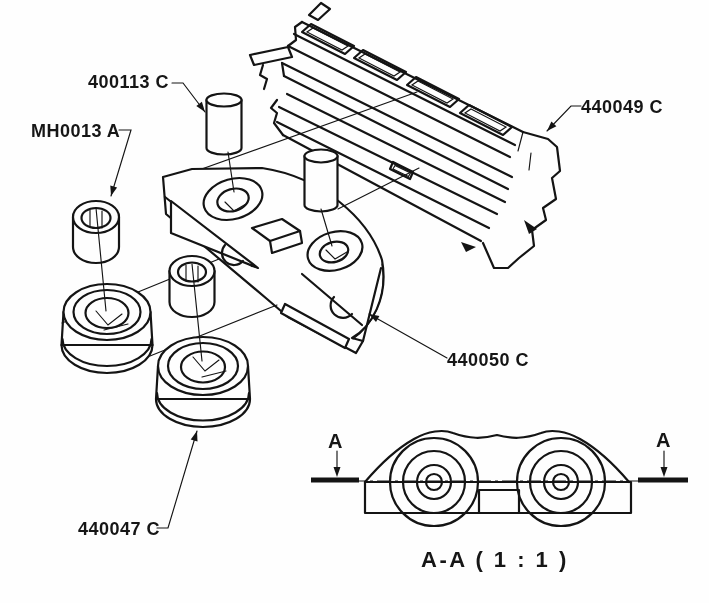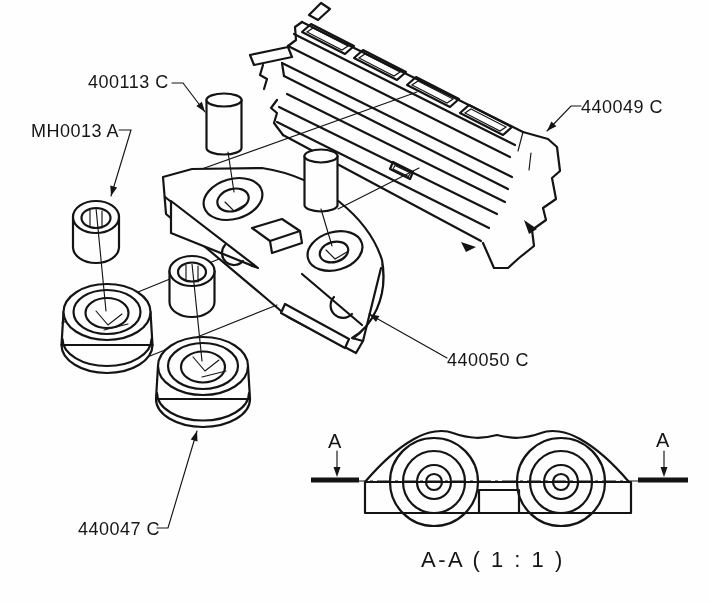--- a/index.html
+++ b/index.html
@@ -1,18 +1,19 @@
 <!DOCTYPE html>
 <html><head>
 <meta charset="utf-8">
 <style>
   html,body{margin:0;padding:0;background:#e8e8e8;}
   .canvas{
     width:709px;height:603px;background:#fefefe;position:relative;overflow:hidden;
     font-family:"Liberation Sans", sans-serif;
+    font-weight:bold;
   }
   svg{display:block;}
   svg text{
     font-family:"Liberation Sans", sans-serif;
     fill:#161616;
   }
   .callout{font-size:18px;letter-spacing:0.5px;}
   .marker{font-size:20px;}
   .sec-title{font-size:22px;letter-spacing:2.5px;}
   .ln{stroke:#141414;stroke-width:2.2;fill:none;stroke-linecap:round;stroke-linejoin:round;}

